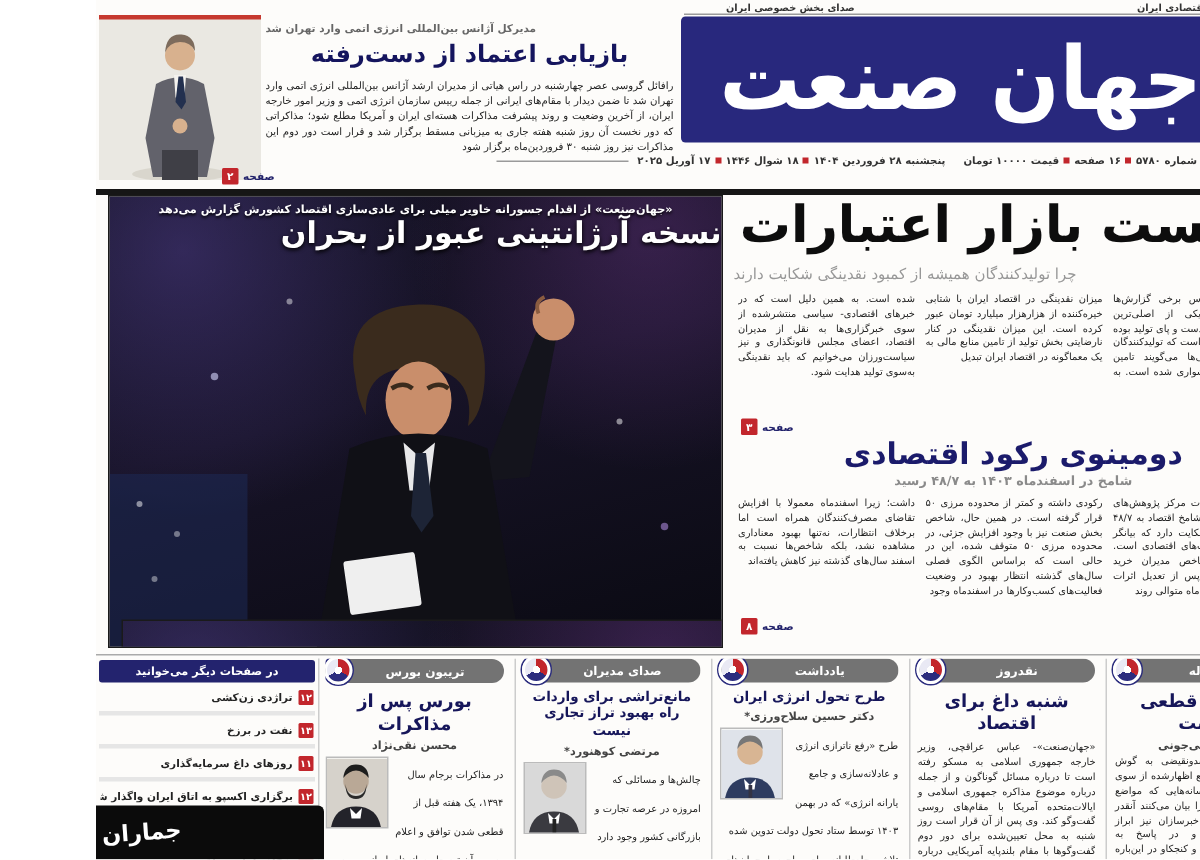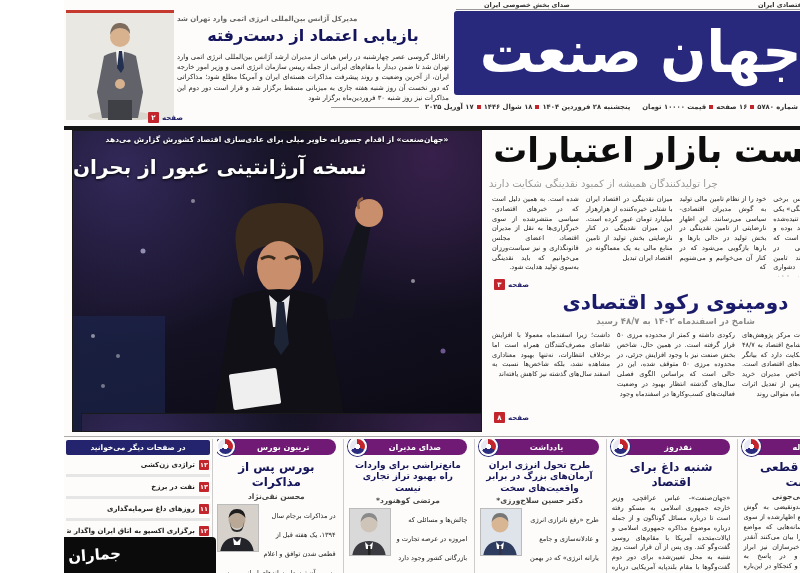--- a/index.html
+++ b/index.html
@@ -60,31 +60,31 @@
   
   .milei{
     position:absolute;left:8px;top:130px;width:410px;height:302px;overflow:hidden;border:1px solid #1a1a1a;
     background:
       radial-gradient(circle at 12% 12%, rgba(90,70,160,0.45), transparent 40%),
       radial-gradient(circle at 88% 8%, rgba(120,60,150,0.35), transparent 35%),
       linear-gradient(165deg,#11101d 0%,#171327 45%,#0a0a12 100%);
   }
   .milei svg{position:absolute;left:0;top:0;}
   .milei-kicker{position:absolute;top:4px;left:0;width:100%;text-align:center;font-size:7.5px;font-weight:bold;color:#fff;text-shadow:0 1px 2px #000;}
-  .milei-headline{position:absolute;top:24px;left:0;width:100%;text-align:left;font-size:20px;font-weight:900;color:#fff;text-shadow:0 1px 3px #000;}
+  .milei-headline{position:absolute;top:12px;left:0;width:100%;text-align:right;font-size:20px;font-weight:900;color:#fff;text-shadow:0 1px 3px #000;}
   .pgmark.milei{left:8px;top:282px;color:#fff;}
   
   .band-rule{position:absolute;top:436px;left:0;width:800px;height:1px;background:#aaa;}
   .bottom-cols{
     position:absolute;left:148px;top:439px;width:650px;bottom:0;display:flex;gap:7px;
     border-left:1px solid #ccc;padding-left:4px;overflow:hidden;
   }
   .bcol{flex:1;position:relative;overflow:hidden;}
   .bcol:not(:last-child){border-left:1px solid #ccc;padding-left:5px;}
-  .pill{position:relative;height:16px;background:#701a75;border-radius:9px;margin-bottom:5px;display:flex;align-items:center;}
+  .pill{position:relative;height:16px;background:#737373;border-radius:9px;margin-bottom:5px;display:flex;align-items:center;}
   .pill .pill-label{width:100%;text-align:center;color:#fff;font-size:8px;font-weight:bold;padding-left:14px;}
   .pill-icon{
     position:absolute;left:-1px;top:-2px;width:19px;height:19px;border-radius:50%;
     background:
       radial-gradient(circle at 50% 50%, #fff 0 2.5px, transparent 2.5px),
       conic-gradient(#c2262c 0 120deg, #2b2c7e 120deg 240deg, #e9e9f4 240deg 360deg);
     border:2px solid #fff;box-shadow:0 0 0 1px #2b2c7e;
   }
   .bhead{font-size:12px;font-weight:900;color:#16165a;text-align:center;line-height:1.25;}
   .bhead.small{font-size:9px;}
@@ -162,21 +162,20 @@
     <span>صفحه</span>
     <span class="num">۲</span>
   </div>
 
   <div class="heavy-rule"></div>
 
   <div class="credit-headline">شکست بازار اعتبارات</div>
   <div class="credit-subhead">چرا تولیدکنندگان همیشه از کمبود نقدینگی شکایت دارند</div>
   <div class="cols credit-cols">
     <div class="col"><span class="lead-in">جهان‌صنعت:</span> <span>براساس برخی گزارش‌ها «تامین نقدینگی» یکی از اصلی‌ترین گره‌های تنیده‌شده بر دست و پای تولید بوده و هست. چندین سال است که تولیدکنندگان ایرانی در نظرسنجی‌ها می‌گویند تامین اعتبار برایشان کار دشواری شده است. به این ترتیب نارضایتی</span></div>
-    <div class="col">خود را از نظام تامین مالی تولید به گوش مدیران اقتصادی- سیاسی می‌رسانند. این اظهار نارضایتی از تامین نقدینگی در بخش تولید در حالی بارها و بارها بازگویی می‌شود که در کنار آن می‌خوانیم و می‌شنویم که</div>
     <div class="col">میزان نقدینگی در اقتصاد ایران با شتابی خیره‌کننده از هزارهزار میلیارد تومان عبور کرده است. این میزان نقدینگی در کنار نارضایتی بخش تولید از تامین منابع مالی به یک معماگونه در اقتصاد ایران تبدیل</div>
     <div class="col">شده است. به همین دلیل است که در خبرهای اقتصادی- سیاسی منتشرشده از سوی خبرگزاری‌ها به نقل از مدیران اقتصاد، اعضای مجلس قانونگذاری و نیز سیاست‌ورزان می‌خوانیم که باید نقدینگی به‌سوی تولید هدایت شود.</div>
   </div>
   <div class="pgmark credit">
     <span>صفحه</span>
     <span class="num">۳</span>
   </div>
 
   <div class="pmi-headline">دومینوی رکود اقتصادی</div>
   <div class="pmi-subhead">شامخ در اسفندماه ۱۴۰۳ به ۴۸/۷ رسید</div>
@@ -246,21 +245,20 @@
       <div class="bhead">شنبه داغ برای اقتصاد</div>
       <div class="bbody" style="margin-top:4px">«جهان‌صنعت»- عباس عراقچی، وزیر خارجه جمهوری اسلامی به مسکو رفته است تا درباره مسائل گوناگون و از جمله درباره موضوع مذاکره جمهوری اسلامی و ایالات‌متحده آمریکا با مقام‌های روسی گفت‌وگو کند. وی پس از آن قرار است روز شنبه به محل تعیین‌شده برای دور دوم گفت‌وگوها با مقام بلندپایه آمریکایی درباره باز کردن گره‌های درهم‌پیچیده و کهنه‌شده مناسبات دو کشور گفت‌وگو کند. در روزهای تازه‌سپری‌شده مسائل</div>
     </div>
 
     <div class="bcol">
       <div class="pill">
         <span class="pill-icon"></span>
         <span class="pill-label">یادداشت</span>
       </div>
       <div class="bhead small">طرح تحول انرژی ایران</div>
-      <div class="bhead small">آرمان‌های بزرگ در برابر واقعیت‌های سخت</div>
       <div class="bby">دکتر حسین سلاح‌ورزی*</div>
       <div>
         <span class="bport">
           <svg width="42" height="48" viewBox="0 0 42 48">
             <rect width="42" height="48" fill="#dfe3ea"></rect>
             <circle cx="21" cy="15" r="8.5" fill="#d8b593"></circle>
             <path d="M12.5 13 q1 -9 8.5 -9 q8 0 8.5 9 q-4 -5 -8.5 -5 q-4.5 0 -8.5 5z" fill="#777"></path>
             <path d="M4 48 q2 -16 17 -16 q15 0 17 16z" fill="#2e3c60"></path>
             <path d="M17 33 l4 4 l4 -4 l-1 7 h-6 z" fill="#fff"></path>
             <rect x="20" y="37" width="2.5" height="9" fill="#334"></rect>

